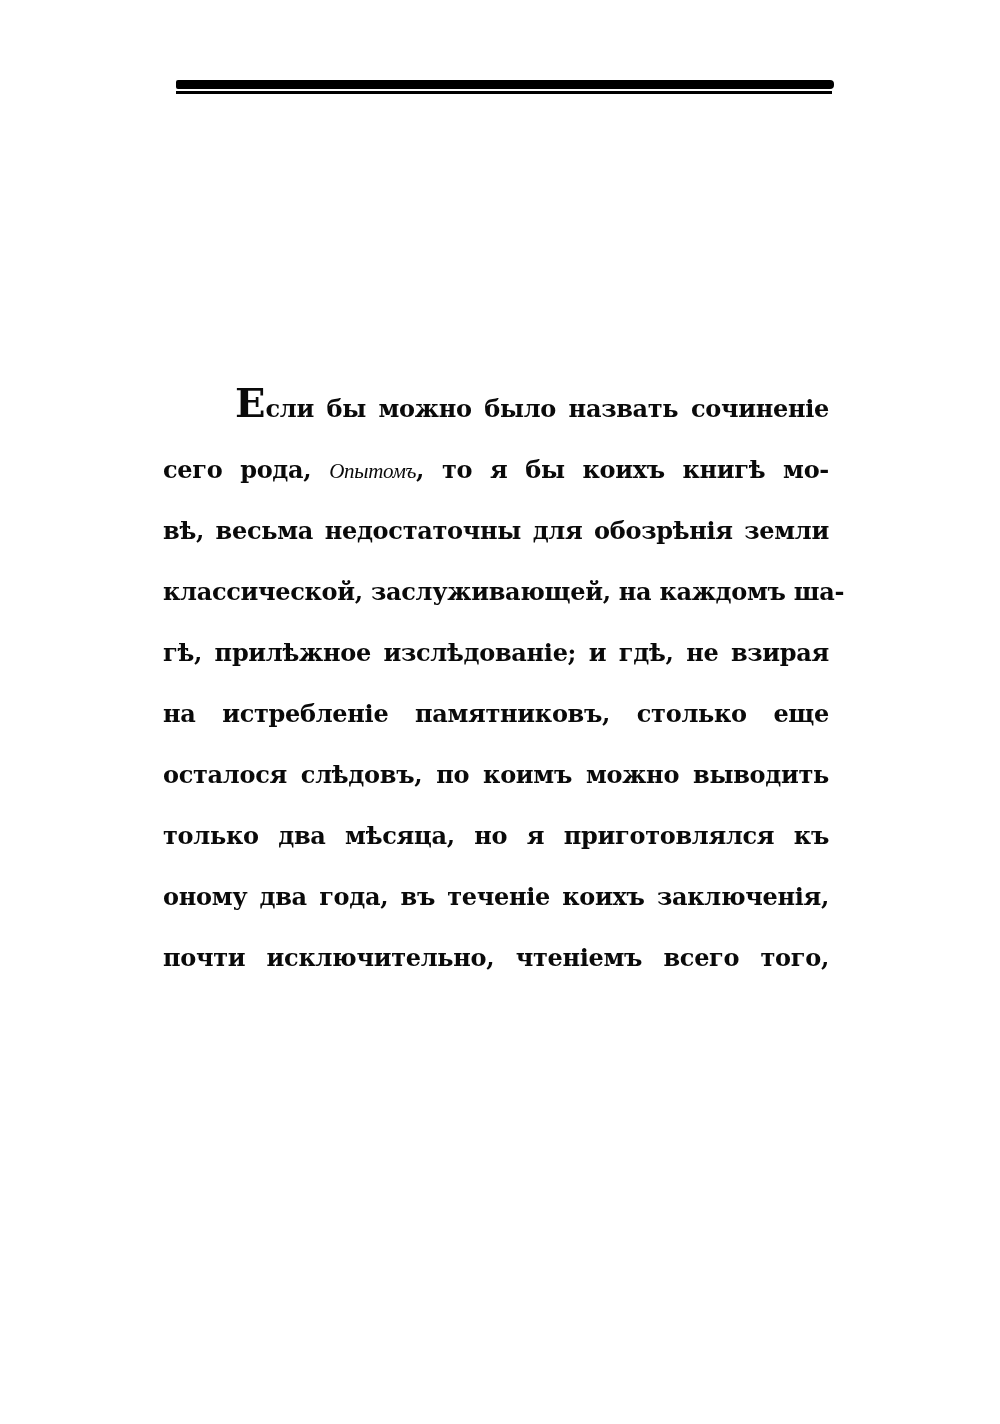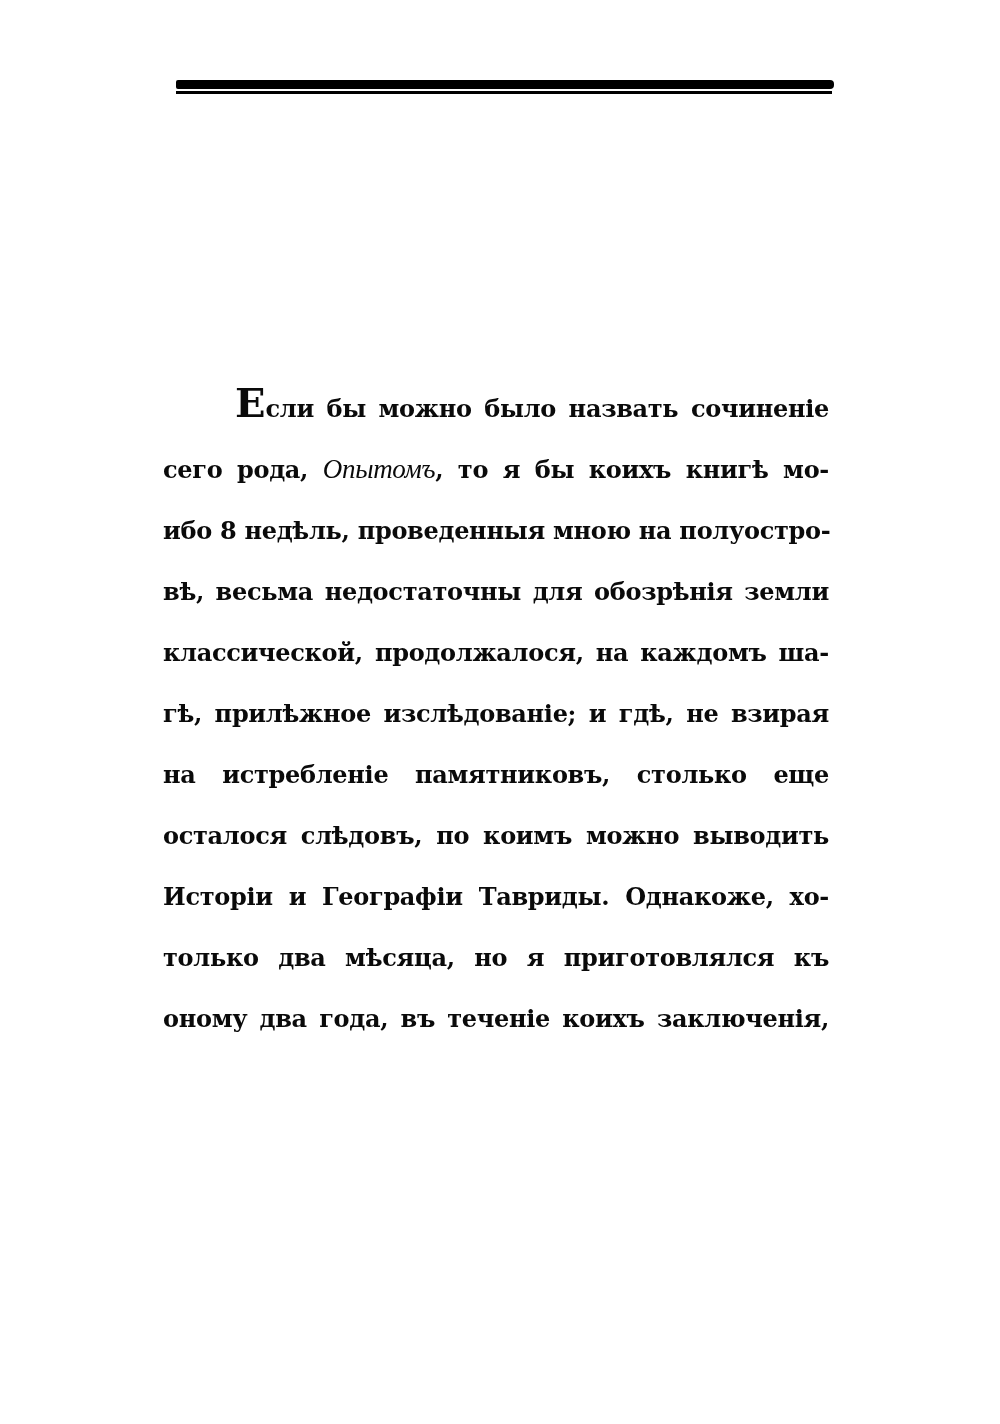--- a/index.html
+++ b/index.html
@@ -18,35 +18,34 @@
       font-family: "DejaVu Serif", "Liberation Serif", serif;
       font-size: 24px; font-weight: bold; color: #0a0a0a;
       letter-spacing: -0.3px;
     }
     .line {
       height: 61px; line-height: 61px; white-space: nowrap;
       text-align: justify; text-align-last: justify;
     }
     .line.first { padding-left: 72px; }
     .dropcap { font-size: 40px; font-weight: bold; line-height: 40px; letter-spacing: 0; }
-    .it { font-style: italic; font-weight: normal; font-family: "Liberation Serif", serif; font-size: 27px; }
+    .it { font-style: italic; font-weight: normal; font-family: "Liberation Serif", serif; font-size: 21px; }
   </style>
 </head>
 <body>
 
 <div class="page">
   <div class="rule-thick"></div>
   <div class="rule-thin"></div>
 
   <div class="body-text">
     <div class="line first"><span class="dropcap">Е</span><span>сли бы можно было назвать сочиненіе</span></div>
     <div class="line"><span>сего рода, </span><span class="it">Опытомъ</span><span>, то я бы коихъ книгѣ мо-</span></div>
-    <div class="line">ибо 8 недѣль, проведенныя мною на полуостро-</div>
     <div class="line">вѣ, весьма недостаточны для обозрѣнія земли</div>
-    <div class="line">классической, продолжалося, на каждомъ ша-</div>
+    <div class="line">классической, заслуживающей, на каждомъ ша-</div>
     <div class="line">гѣ, прилѣжное изслѣдованіе; и гдѣ, не взирая</div>
     <div class="line">на истребленіе памятниковъ, столько еще</div>
     <div class="line">осталося слѣдовъ, по коимъ можно выводить</div>
-    <div class="line">Исторіи и Географіи Тавриды. Однакоже, хо-</div>
     <div class="line">только два мѣсяца, но я приготовлялся къ</div>
     <div class="line">оному два года, въ теченіе коихъ заключенія,</div>
+    <div class="line">почти исключительно, чтеніемъ всего того,</div>
   </div>
 </div>
 
 </body></html>

